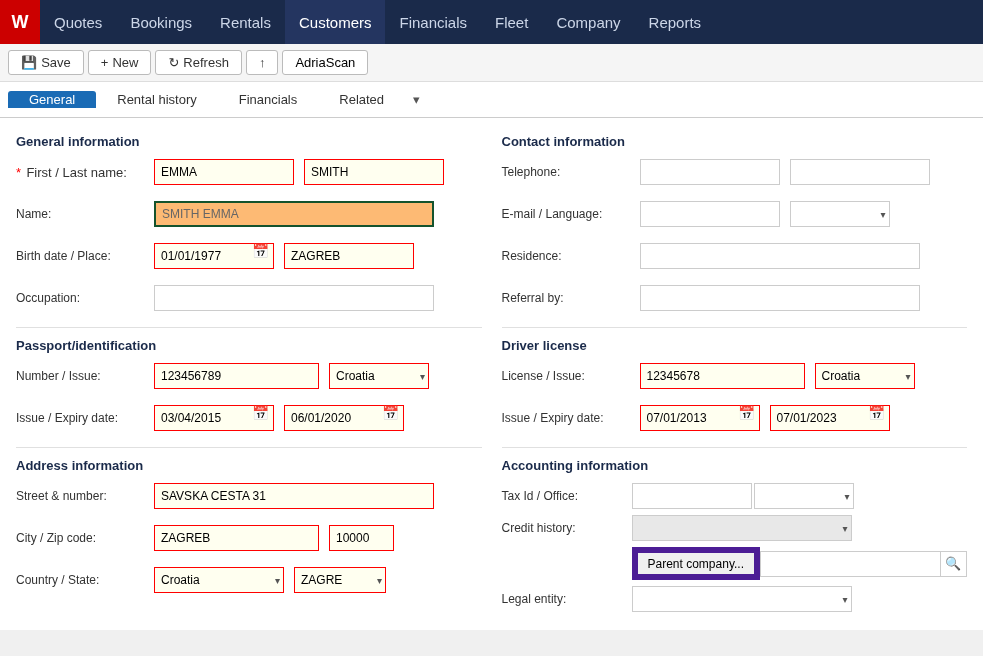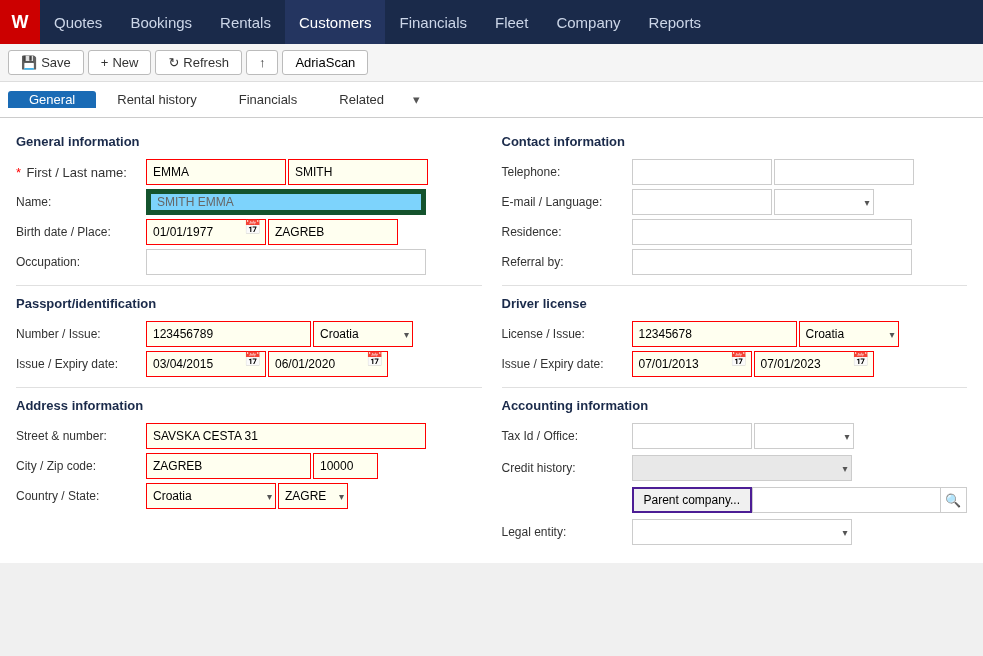--- a/index.html
+++ b/index.html
@@ -105,21 +105,22 @@
     .section-title {
       font-size: 13px;
       font-weight: bold;
       color: #1a2a4a;
       margin-bottom: 10px;
       margin-top: 4px;
     }
     .form-group {
       display: flex;
       align-items: center;
-      margin-bottom: 4px;
+      margin-bottom: 16px;
+      gap: 8px;
     }
     .form-label {
       width: 130px;
       color: #333;
       flex-shrink: 0;
       font-size: 12px;
     }
     .required-star {
       color: red;
       margin-right: 2px;
@@ -130,22 +131,22 @@
       font-size: 12px;
       height: 26px;
       outline: none;
       background: #fffff0;
     }
     .form-input.normal {
       border: 1px solid #ccc;
       background: white;
     }
     .form-input.readonly {
-      border: 5px solid #14532d;
-      background: #7dd3fc;
+      border: 2px solid #14532d;
+      background: #fdba74;
       color: #666;
     }
     .form-input-wide { width: 280px; }
     .form-input-half { width: 130px; }
     .form-input-medium { width: 165px; }
     .form-input-short { width: 65px; }
     .form-input-name { width: 140px; }
 
     .date-input-wrapper {
       position: relative;
@@ -217,25 +218,25 @@
     .checkbox-label {
       display: flex;
       align-items: center;
       gap: 4px;
       font-size: 12px;
       margin-left: 4px;
     }
 
     .btn-parent-company {
       background: #f0f0f0;
-      border: 2px solid #4c1d95;
+      border: 6px solid #4c1d95;
       padding: 4px 10px;
       cursor: pointer;
       font-size: 12px;
-      height: 26px;
+      height: 33px;
       white-space: nowrap;
     }
     .parent-company-input {
       border: 1px solid #ccc;
       padding: 4px 6px;
       font-size: 12px;
       height: 26px;
       flex: 1;
       outline: none;
     }
@@ -373,21 +374,21 @@
 
     <div class="form-group">
       <div class="form-label">Country / State:</div>
       <div class="select-wrapper">
         <select class="form-select" style="width:130px;">
           <option>Croatia</option>
         </select>
         <span class="select-arrow">▾</span>
       </div>
       <div class="select-wrapper ml-2">
-        <select class="form-select" style="width:70px;">
+        <select class="form-select" style="width:92px;">
           <option>ZAGRE</option>
         </select>
         <span class="select-arrow">▾</span>
       </div>
     </div>
 
   </div>
 
   <div class="right-panel">
 

